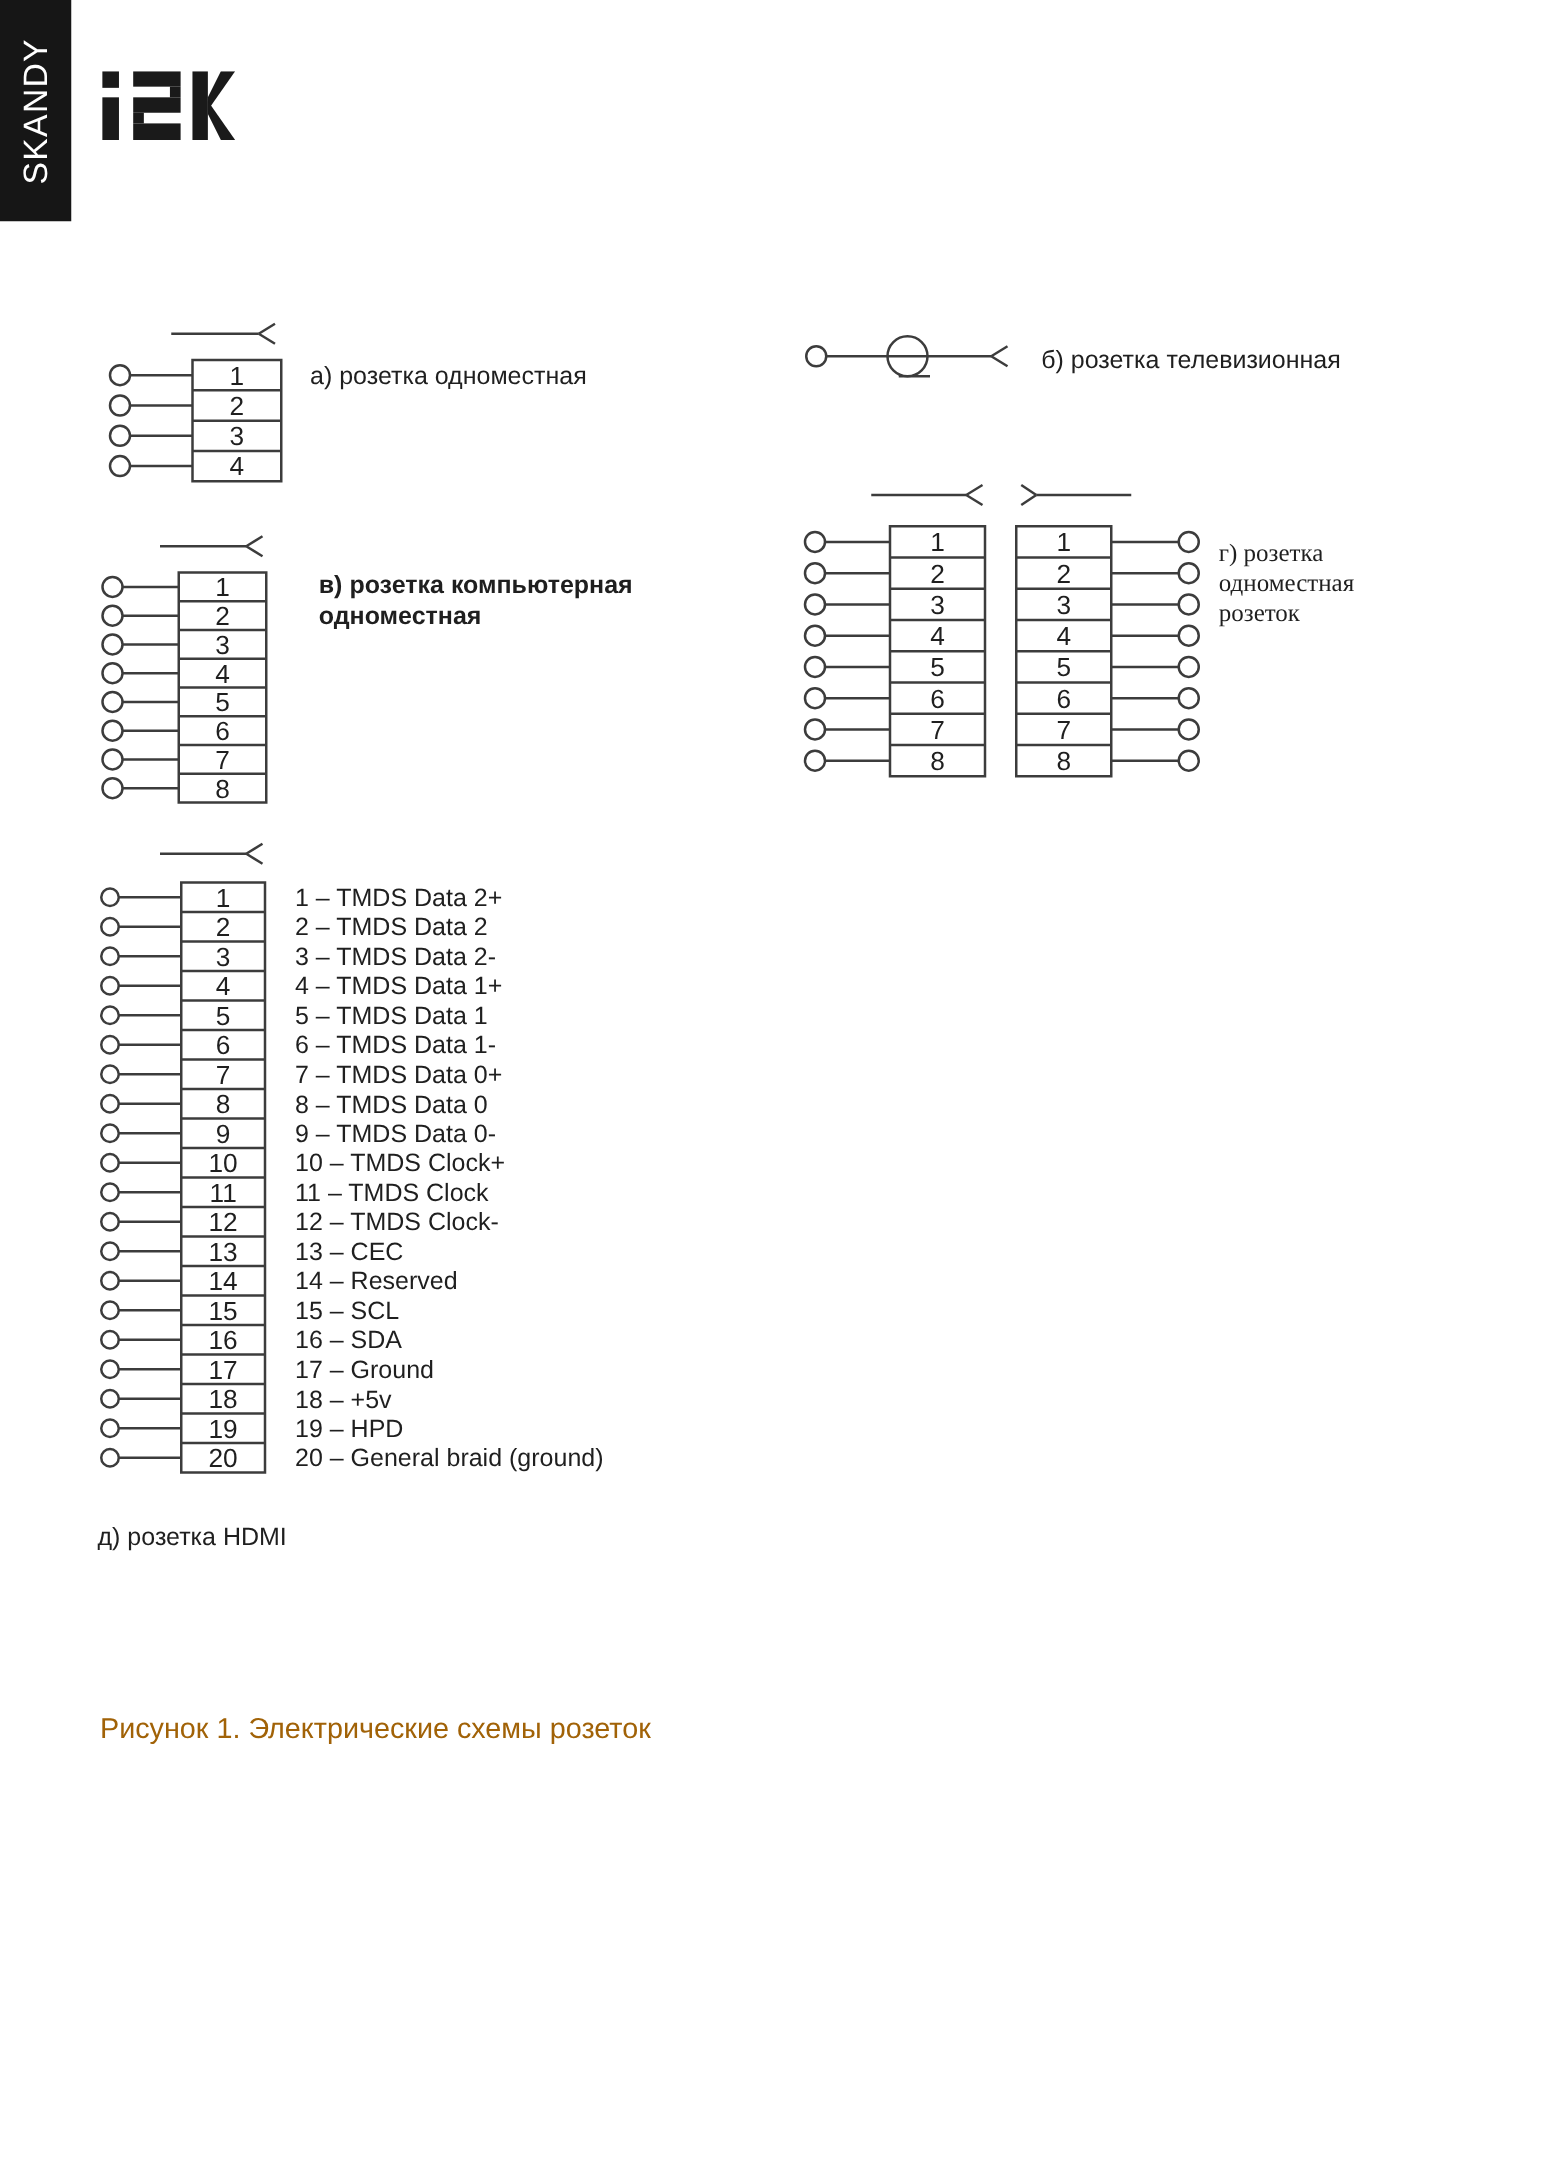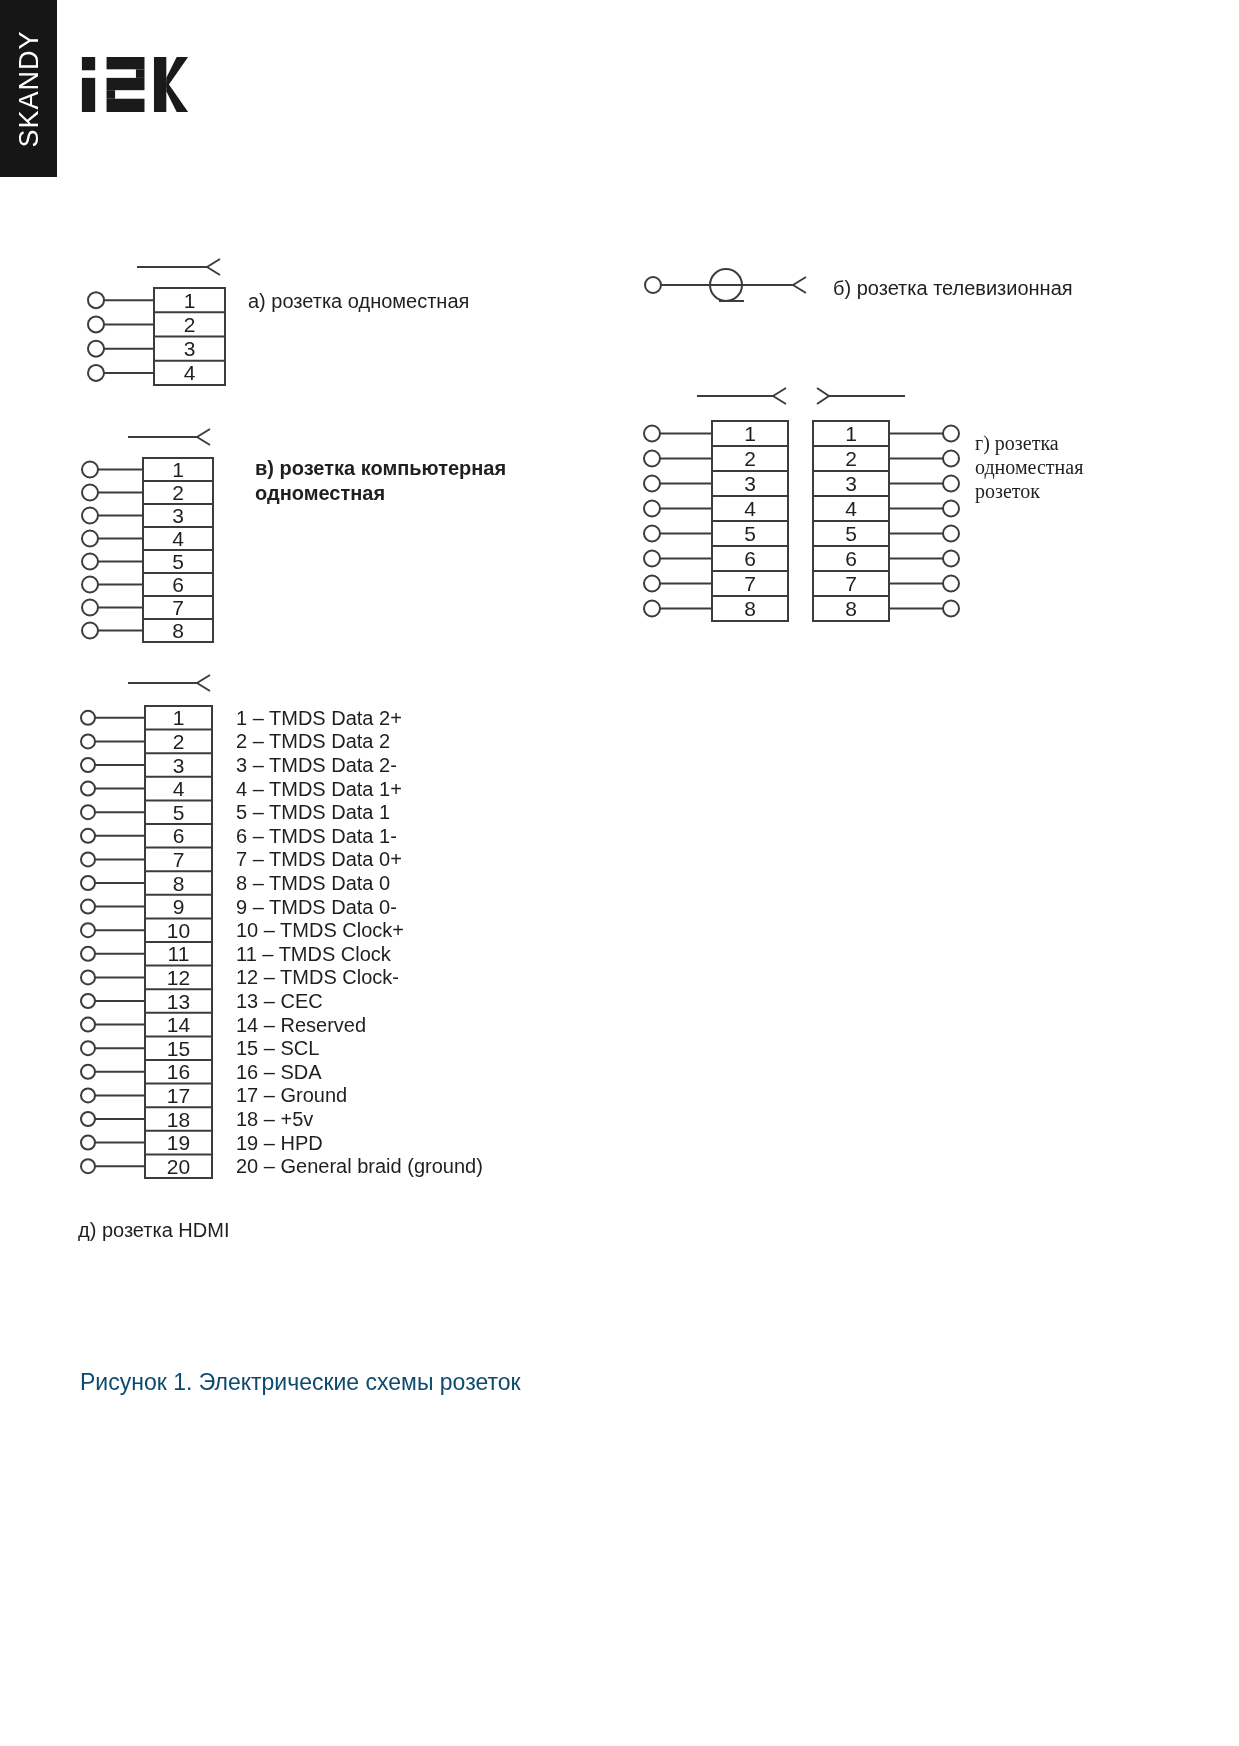--- a/index.html
+++ b/index.html
@@ -14,21 +14,21 @@
     position:absolute;left:50%;top:50%;transform:translate(-50%,-50%) rotate(-90deg);
     color:#ffffff;font-size:27px;letter-spacing:1px;white-space:nowrap;
   }
   .logo{position:absolute;left:80px;top:57px;}
   .lbl{position:absolute;font-size:20px;line-height:25px;color:#1f1f1f;white-space:nowrap;}
   #label-a{left:248px;top:289px;line-height:24px;}
   #label-b{left:833px;top:276px;}
   #label-v{left:255px;top:456px;font-weight:bold;}
   #label-g{left:975px;top:431px;line-height:24px;font-family:Liberation Serif, serif;}
   #label-d{left:78px;top:1202px;margin-top:16px;}
-  #caption{position:absolute;left:80px;top:1369px;font-size:23px;color:#0c4a6e;white-space:nowrap;}
+  #caption{position:absolute;left:80px;top:1369px;font-size:23px;color:#a16207;white-space:nowrap;}
   svg.canvas{position:absolute;left:0;top:0;}
 </style>
 </head>
 <body>
 
 <div id="page">
 
   <div class="banner">
     <span>SKANDY</span>
   </div>

